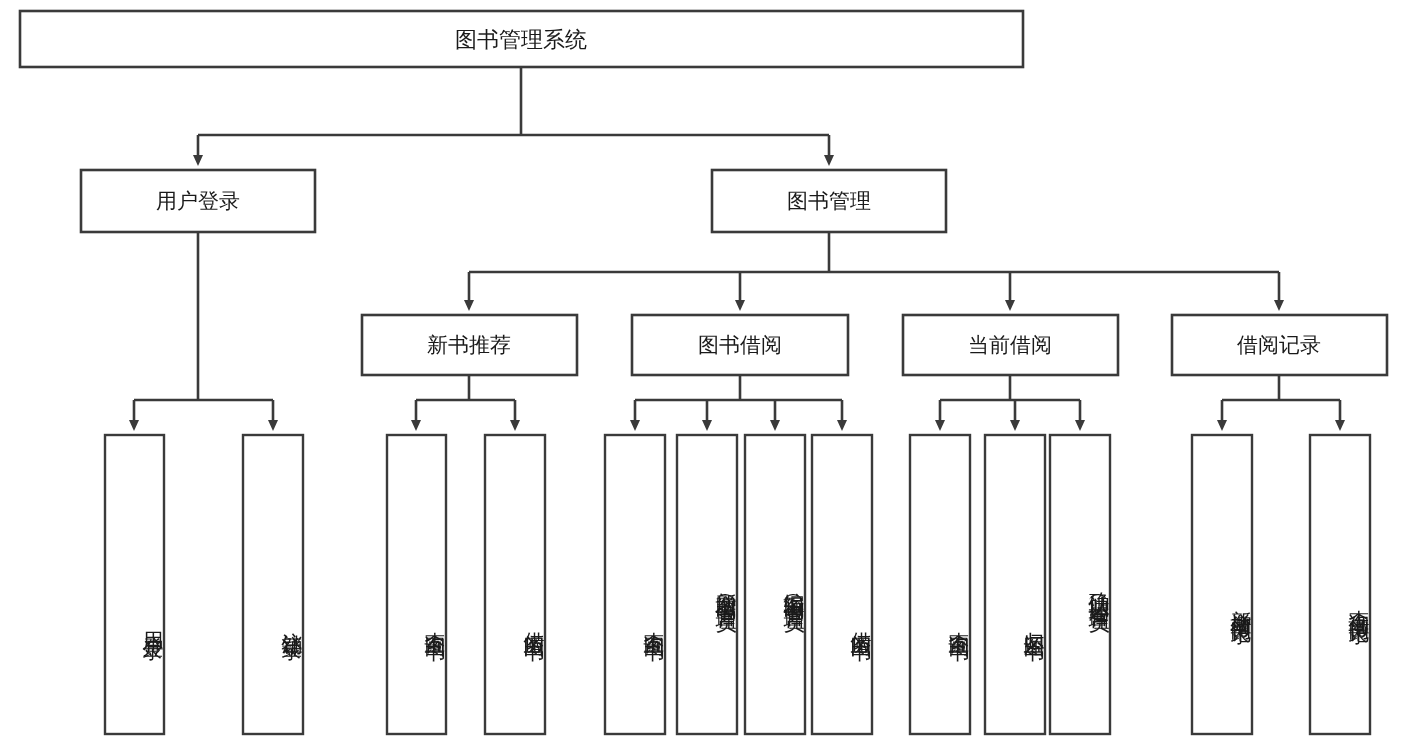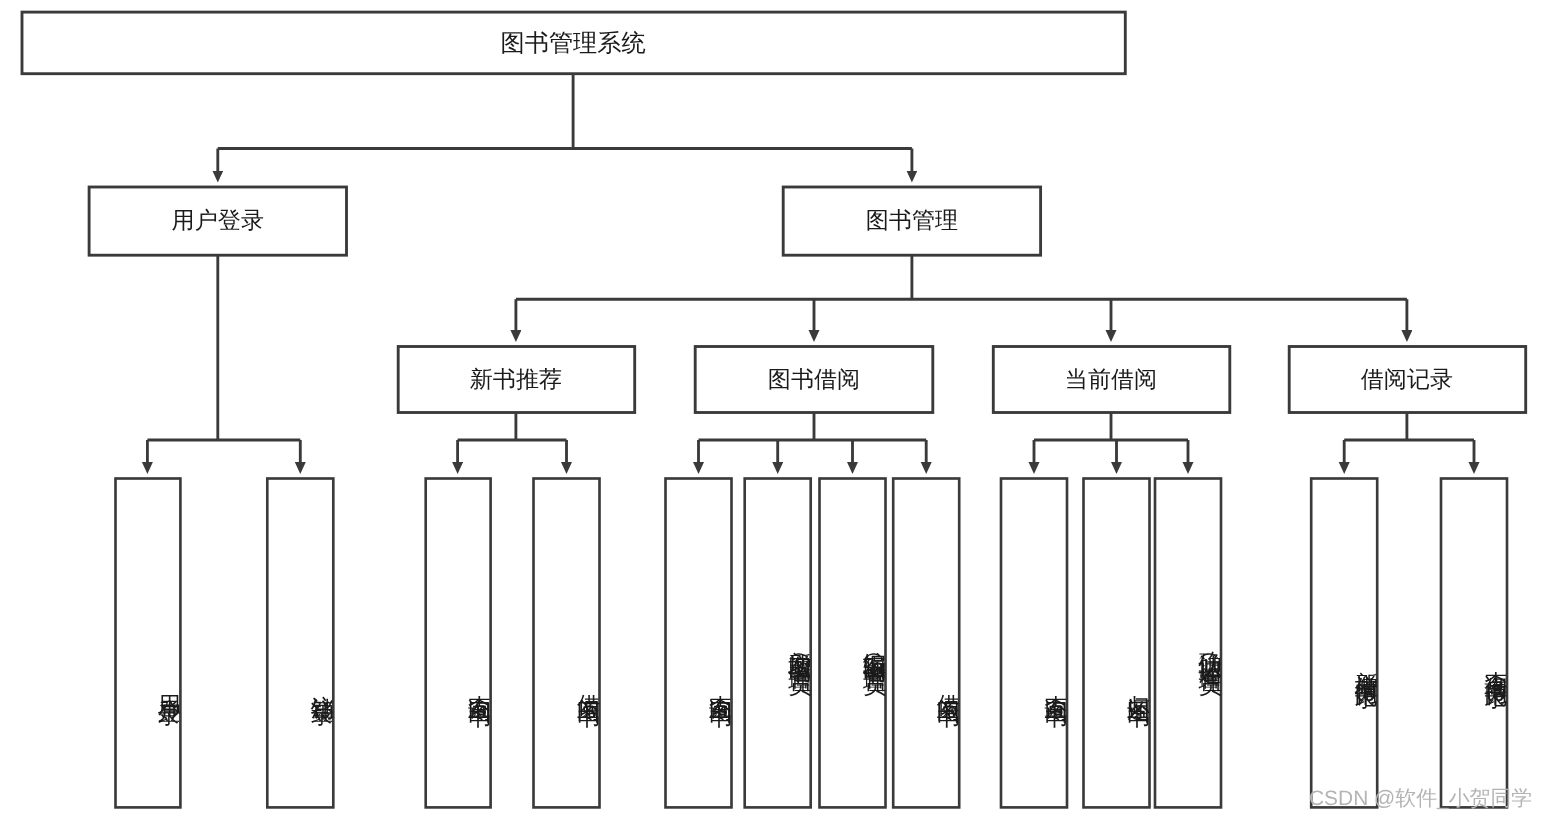--- a/index.html
+++ b/index.html
@@ -192,15 +192,14 @@
   <div class="leaf-label" style="left:605px; top:508px; width:60px; height:226px;">查询图书</div>
   <div class="leaf-label" style="left:677px; top:442px; width:60px; height:292px;">新增图书（管理员）</div>
   <div class="leaf-label" style="left:745px; top:442px; width:60px; height:292px;">编辑图书（管理员）</div>
   <div class="leaf-label" style="left:812px; top:508px; width:60px; height:226px;">借阅图书</div>
   <div class="leaf-label" style="left:910px; top:508px; width:60px; height:226px;">查询图书</div>
   <div class="leaf-label" style="left:985px; top:508px; width:60px; height:226px;">归还图书</div>
   <div class="leaf-label" style="left:1050px; top:442px; width:60px; height:292px;">确认归还（管理员）</div>
   <div class="leaf-label" style="left:1192px; top:470px; width:60px; height:264px;">新增借阅记录</div>
   <div class="leaf-label" style="left:1310px; top:470px; width:60px; height:264px;">查询借阅记录</div>
 
-  <div class="watermark" style="left:1190px; top:713px;">CSDN @软件_小贺同学</div>
 
 </div>
 
 </body></html>

